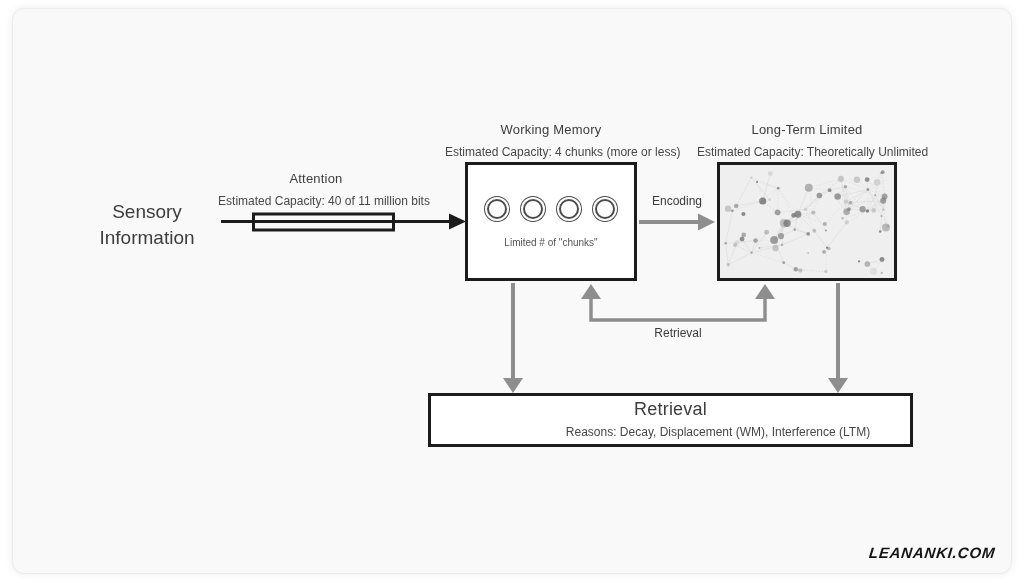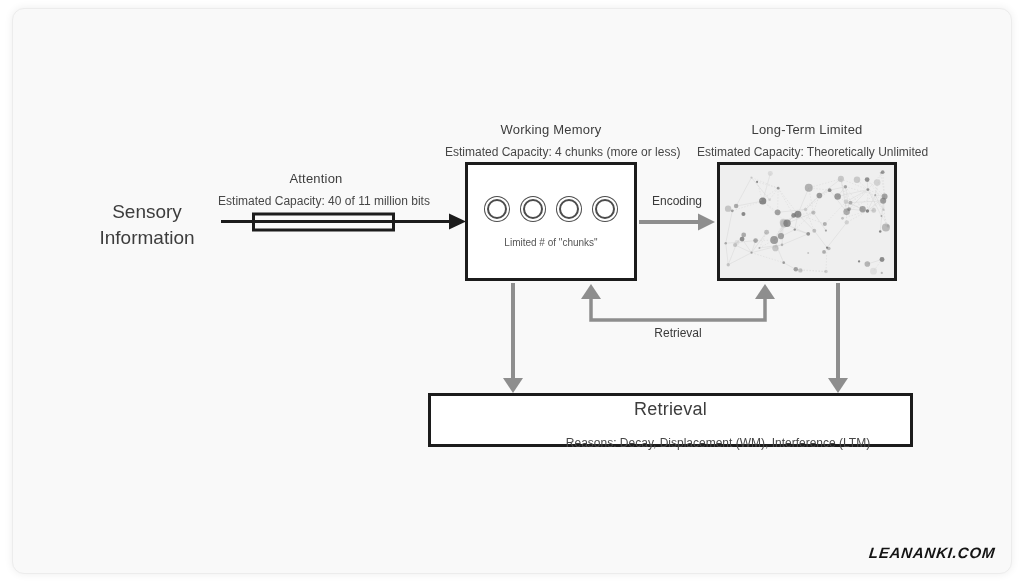--- a/index.html
+++ b/index.html
@@ -33,21 +33,21 @@
   .subtitle{position:absolute;color:var(--text-mid);font-size:12px;font-weight:400;
     text-align:center;white-space:nowrap;}
 
   .wm-title{left:465px;width:172px;top:122px;}
   .wm-sub{left:445px;width:212px;top:145px;}
   .ltm-title{left:717px;width:180px;top:122px;}
   .ltm-sub{left:697px;width:220px;top:145px;}
   .att-title{left:316px;top:171px;transform:translateX(-50%);}
   .att-sub{left:324px;top:194px;transform:translateX(-50%);}
   .forget-title{left:428px;width:485px;top:399px;font-size:18px;}
-  .forget-sub{left:428px;width:580px;top:436px;}
+  .forget-sub{left:428px;width:580px;top:425px;}
 
   .sensory{position:absolute;left:147px;top:199px;transform:translateX(-50%);
     color:var(--text-dark);font-size:19px;line-height:26px;text-align:center;white-space:nowrap;}
 
   .edge-label{position:absolute;color:#3a3a3a;font-size:12px;white-space:nowrap;
     transform:translateX(-50%);}
   .lbl-encoding{left:677px;top:194px;}
   .lbl-retrieval{left:678px;top:326px;}
 
   .chunk-row{position:absolute;left:465px;top:197px;width:172px;height:24px;

